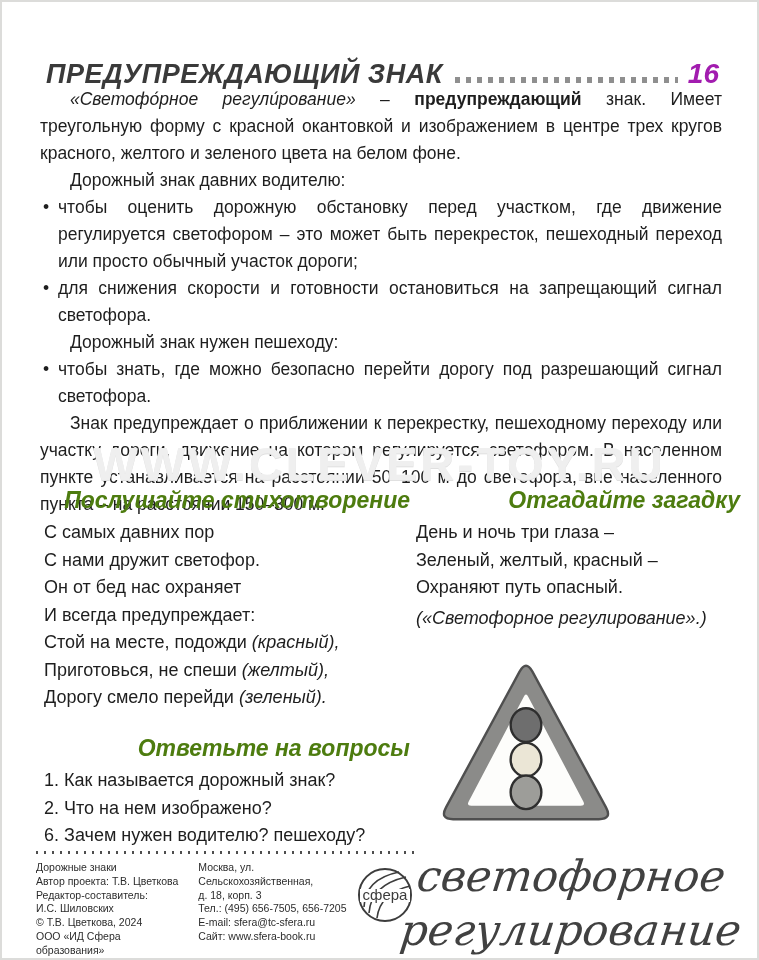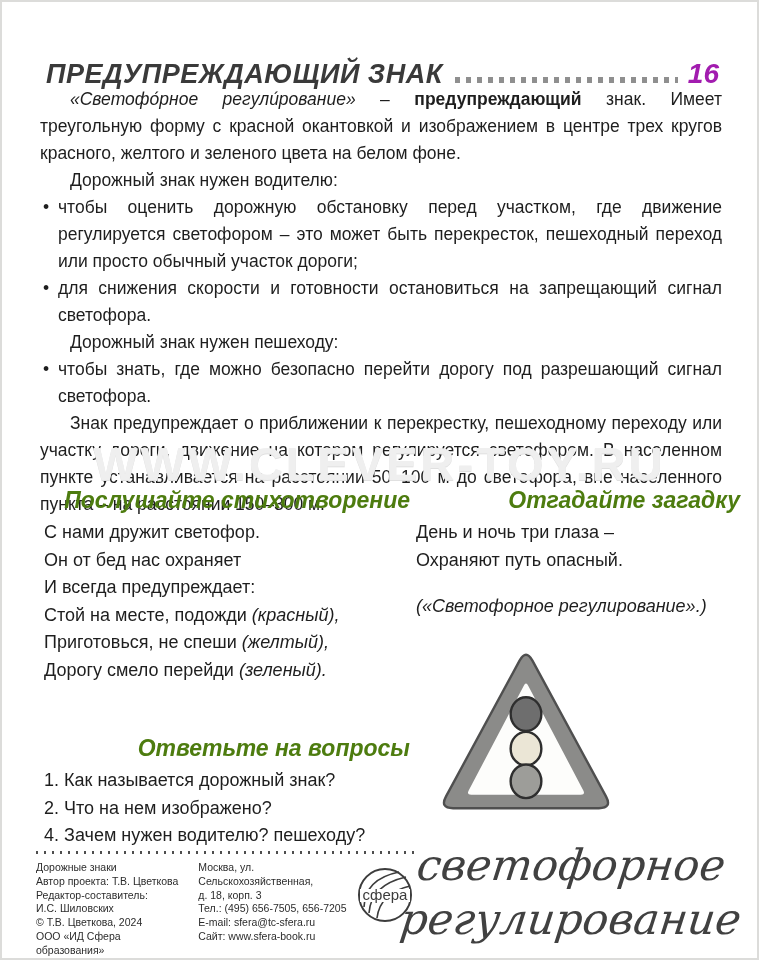--- a/index.html
+++ b/index.html
@@ -30,21 +30,21 @@
   .watermark { position:absolute; top:436px; left:50%; transform:translateX(-50%);
     font-weight:bold; font-size:47px; letter-spacing:3px; color:#efefef;
     text-shadow:0 1px 0 #e0e0e0; white-space:nowrap; z-index:0; }
 
   
   .col-left  { position:absolute; top:487px; left:44px;  width:366px; z-index:1; }
   .col-right { position:absolute; top:487px; left:416px; width:324px; z-index:1; }
   .section-heading { font-weight:bold; font-style:italic; font-size:23px; color:#4d7c0f; margin:0 0 5px 0;text-align:right; }
   .poem-line, .riddle-line, .question-line { font-size:18px; line-height:27.5px; }
   .note { font-style:italic; }
-  .riddle-answer { font-style:italic; font-size:18px; line-height:27.5px; margin-top:19px; }
+  .riddle-answer { font-style:italic; font-size:18px; line-height:27.5px; margin-top:3px; }
 
   .questions { position:absolute; top:735px; left:44px; width:366px; z-index:1; }
 
   
   .sign-wrap { margin-top:22px; margin-left:14px; width:192px; }
   .sign-caption { margin-top:20px; margin-left:-2px;
     font-family:"DejaVu Serif", serif; font-style:italic; font-weight:normal;
     font-size:43px; line-height:54px; color:#414141; transform:skewX(-7deg); white-space:nowrap; }
   .sign-caption .cap2 { margin-left:-10px; }
 
@@ -65,47 +65,49 @@
 <div class="page">
 
   <div class="header">
     <span class="header-title">ПРЕДУПРЕЖДАЮЩИЙ ЗНАК</span>
     <span class="header-leader"></span>
     <span class="header-num">16</span>
   </div>
 
   <div class="body-text">
     <p class="indent"><span class="emph-italic">«Светофо́рное регули́рование»</span><span> – </span><span class="emph-bold">предупреждающий</span><span> знак. Имеет треугольную форму с красной окантовкой и изображением в центре трех кругов красного, желтого и зеленого цвета на белом фоне.</span></p>
-    <p class="indent">Дорожный знак нужен водителю:</p>
+    <p class="indent">Дорожный знак давних водителю:</p>
     <ul class="bullets">
       <li>чтобы оценить дорожную обстановку перед участком, где движение регулируется светофором – это может быть перекресток, пешеходный переход или просто обычный участок дороги;</li>
       <li>для снижения скорости и готовности остановиться на запрещающий сигнал светофора.</li>
     </ul>
     <p class="indent">Дорожный знак нужен пешеходу:</p>
     <ul class="bullets">
       <li>чтобы знать, где можно безопасно перейти дорогу под разрешающий сигнал светофора.</li>
     </ul>
     <p class="indent">Знак предупреждает о приближении к перекрестку, пешеходному переходу или участку дороги, движение на котором регулируется светофором. В населенном пункте устанавливается на расстоянии 50–100 м до светофора, вне населенного пункта – на расстоянии 150–300 м.</p>
   </div>
 
   <div class="watermark">WWW.CLEVER-TOY.RU</div>
 
   <div class="col-left">
     <div class="section-heading">Послушайте стихотворение</div>
+    <div class="poem-line"><span>С самых давних пор</span><span class="note"></span></div>
     <div class="poem-line"><span>С нами дружит светофор.</span><span class="note"></span></div>
     <div class="poem-line"><span>Он от бед нас охраняет</span><span class="note"></span></div>
     <div class="poem-line"><span>И всегда предупреждает:</span><span class="note"></span></div>
     <div class="poem-line"><span>Стой на месте, подожди </span><span class="note">(красный),</span></div>
     <div class="poem-line"><span>Приготовься, не спеши </span><span class="note">(желтый),</span></div>
     <div class="poem-line"><span>Дорогу смело перейди </span><span class="note">(зеленый).</span></div>
   </div>
 
   <div class="col-right">
     <div class="section-heading">Отгадайте загадку</div>
     <div class="riddle-line">День и ночь три глаза –</div>
+    <div class="riddle-line">Зеленый, желтый, красный –</div>
     <div class="riddle-line">Охраняют путь опасный.</div>
     <div class="riddle-answer">(«Светофорное регулирование».)</div>
 
     <div class="sign-wrap">
       <svg width="192" height="171" viewBox="0 0 200 178" xmlns="http://www.w3.org/2000/svg">
 
         <path d="M93.3 18.3 L16.7 159.7 Q10 172 24 172 L176 172 Q190 172 183.3 159.7 L106.7 18.3 Q100 6 93.3 18.3 Z" fill="#8b8b89" stroke="#4f4f4f" stroke-width="2.5"></path>
 
         <path d="M97.7 44.4 L40.3 153.6 Q38 158 43 158 L157 158 Q162 158 159.7 153.6 L102.3 44.4 Q100 40 97.7 44.4 Z" fill="#fdfdfb"></path>
 
@@ -118,21 +120,21 @@
     <div class="sign-caption">
       <div class="cap1">светофорное</div>
       <div class="cap2">регулирование</div>
     </div>
   </div>
 
   <div class="questions">
     <div class="section-heading">Ответьте на вопросы</div>
     <div class="question-line">1. Как называется дорожный знак?</div>
     <div class="question-line">2. Что на нем изображено?</div>
-    <div class="question-line">4. Зачем нужен водителю? пешеходу?</div>
+    <div class="question-line">6. Зачем нужен водителю? пешеходу?</div>
   </div>
 
   <div class="footer">
     <div class="footer-dots"></div>
     <div class="footer-cols">
       <div class="footer-col c1">
         <div class="ft-title">Дорожные знаки</div>
         <div>Автор проекта: Т.В. Цветкова</div>
         <div>Редактор-составитель:</div>
         <div>И.С. Шиловских</div>

